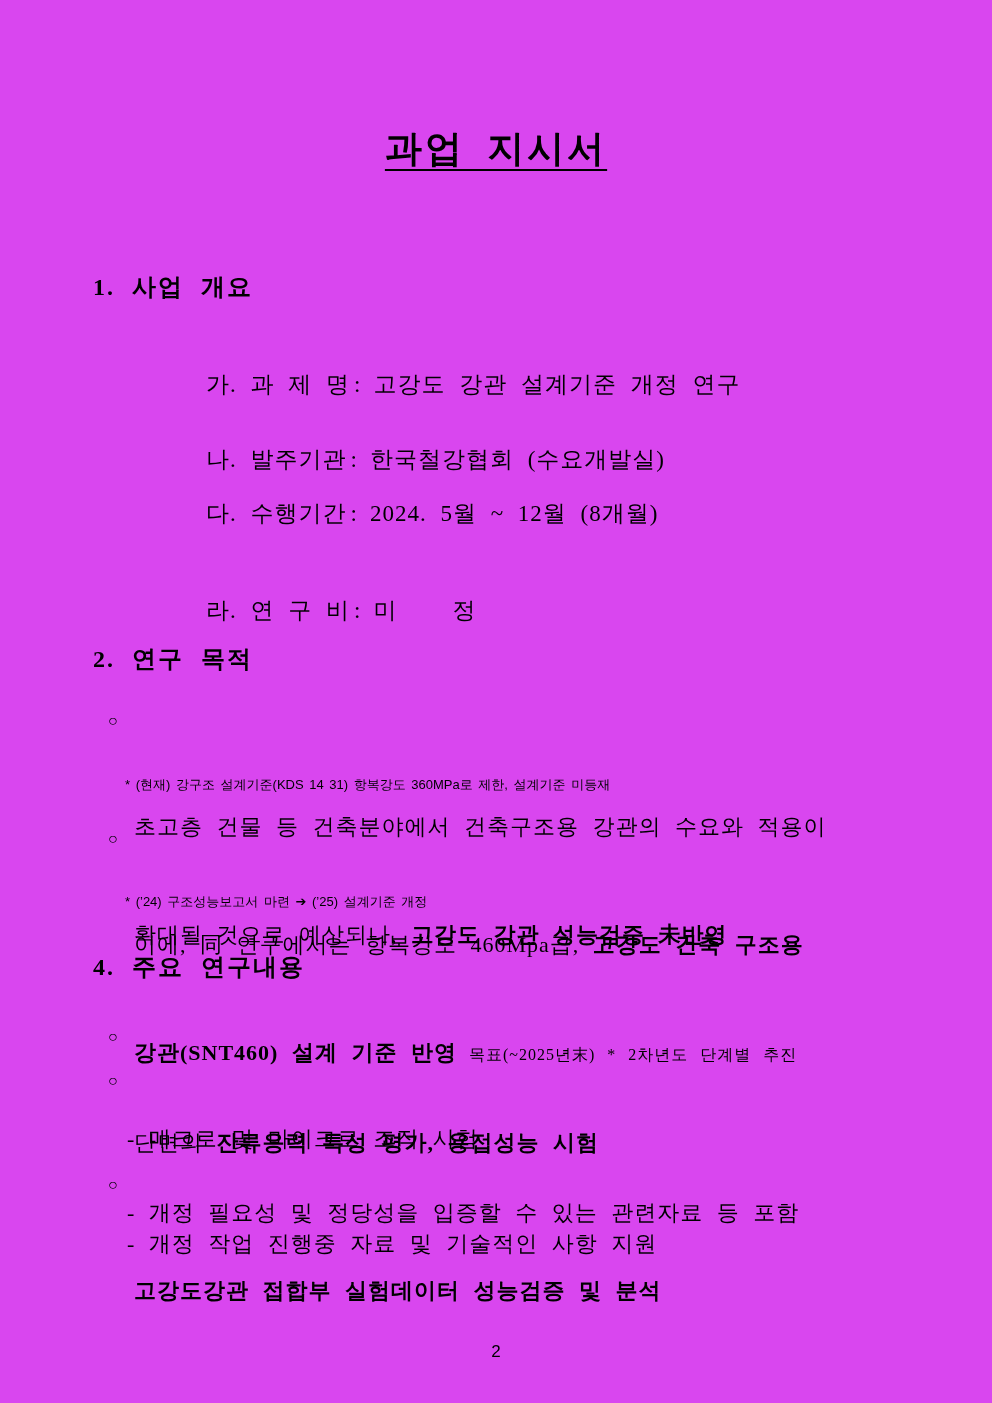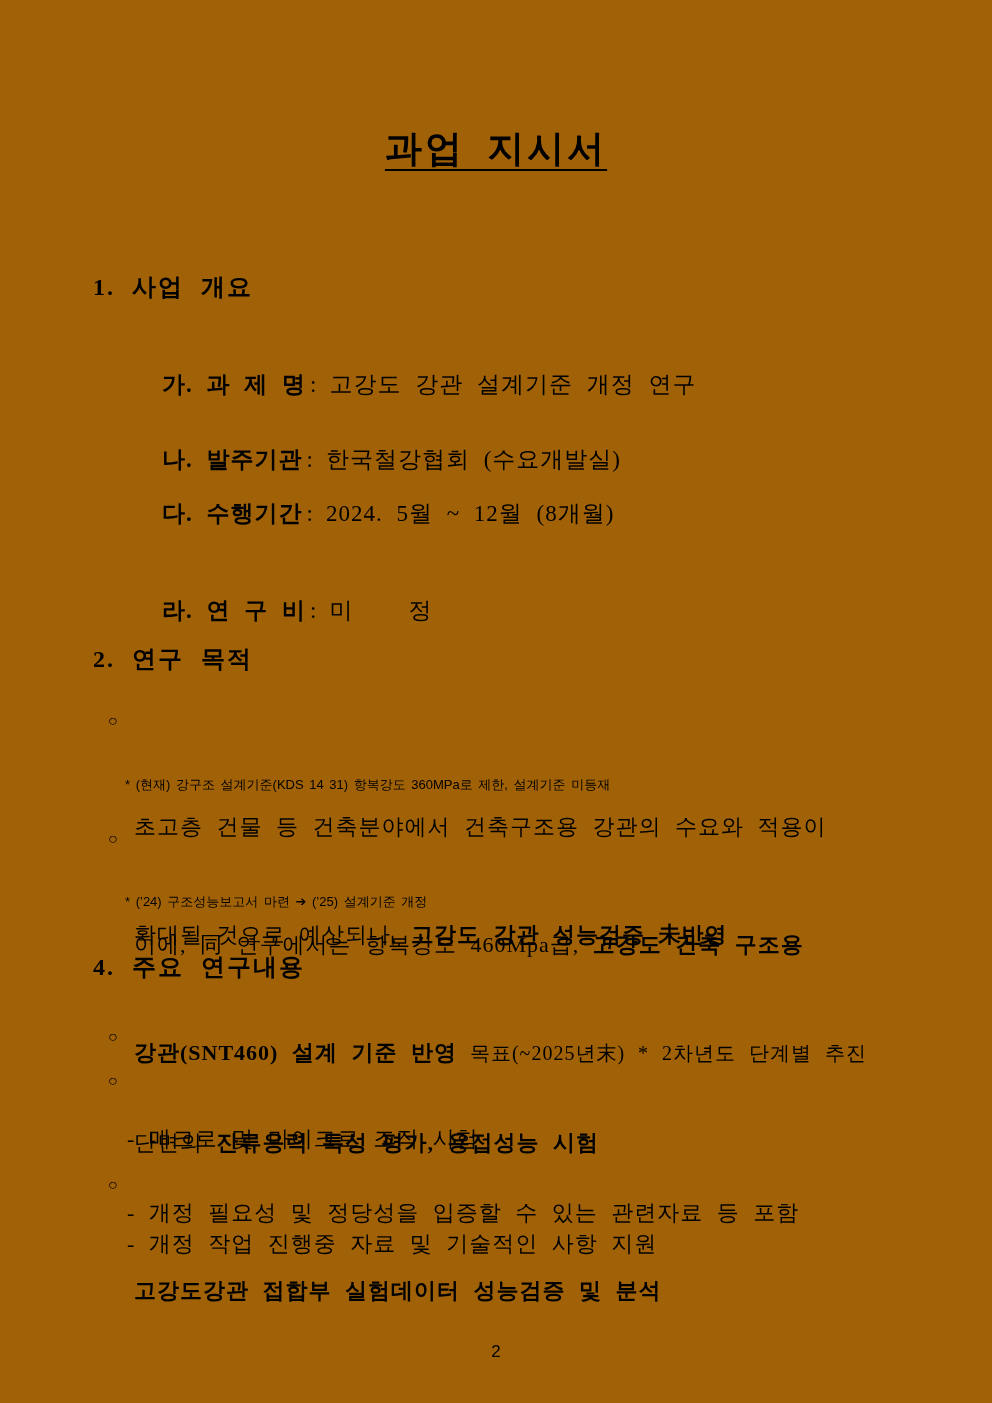--- a/index.html
+++ b/index.html
@@ -4,21 +4,21 @@
 <style>
   html, body {
     margin: 0;
     padding: 0;
     background: #ffffff;
   }
   .page {
     position: relative;
     width: 992px;
     height: 1403px;
-    background: #a16207;
+    background: #d946ef;
     color: #000000;
     font-family: "Liberation Serif", "DejaVu Serif", serif;
     overflow: hidden;
   }
   .title {
     position: absolute;
     top: 124px;
     left: 0;
     width: 100%;
     text-align: center;
@@ -45,24 +45,25 @@
   }
   .field {
     position: absolute;
     left: 107px;
     font-size: 23px;
     letter-spacing: 1px;
     word-spacing: 7px;
     white-space: pre-wrap;
   }
   .field-label {
-    font-weight: bold;
+    font-weight: normal;
     display: inline-block;
     min-width: 140px;
     white-space: pre-wrap;
+    margin-left: 44px;
   }
   .field-sep {
     margin: 0 12px 0 4px;
   }
   .field-value {
     white-space: pre-wrap;
     font-family: Liberation Serif, serif;
   }
   .bullet {
     position: absolute;
@@ -76,21 +77,21 @@
     white-space: pre-wrap;
   }
   .bullet .marker {
     position: absolute;
     left: 0;
     top: 2px;
     font-size: 16px;
     letter-spacing: 0;
   }
   .b { font-weight: bold; }
-  .trail { font-size: 20px; }
+  .trail { font-size: 16px; }
   .note {
     position: absolute;
     left: 125px;
     font-family: "Liberation Sans", "DejaVu Sans", sans-serif;
     font-size: 13px;
     letter-spacing: 0;
     word-spacing: 2px;
     white-space: pre-wrap;
     text-align: center;
   }

